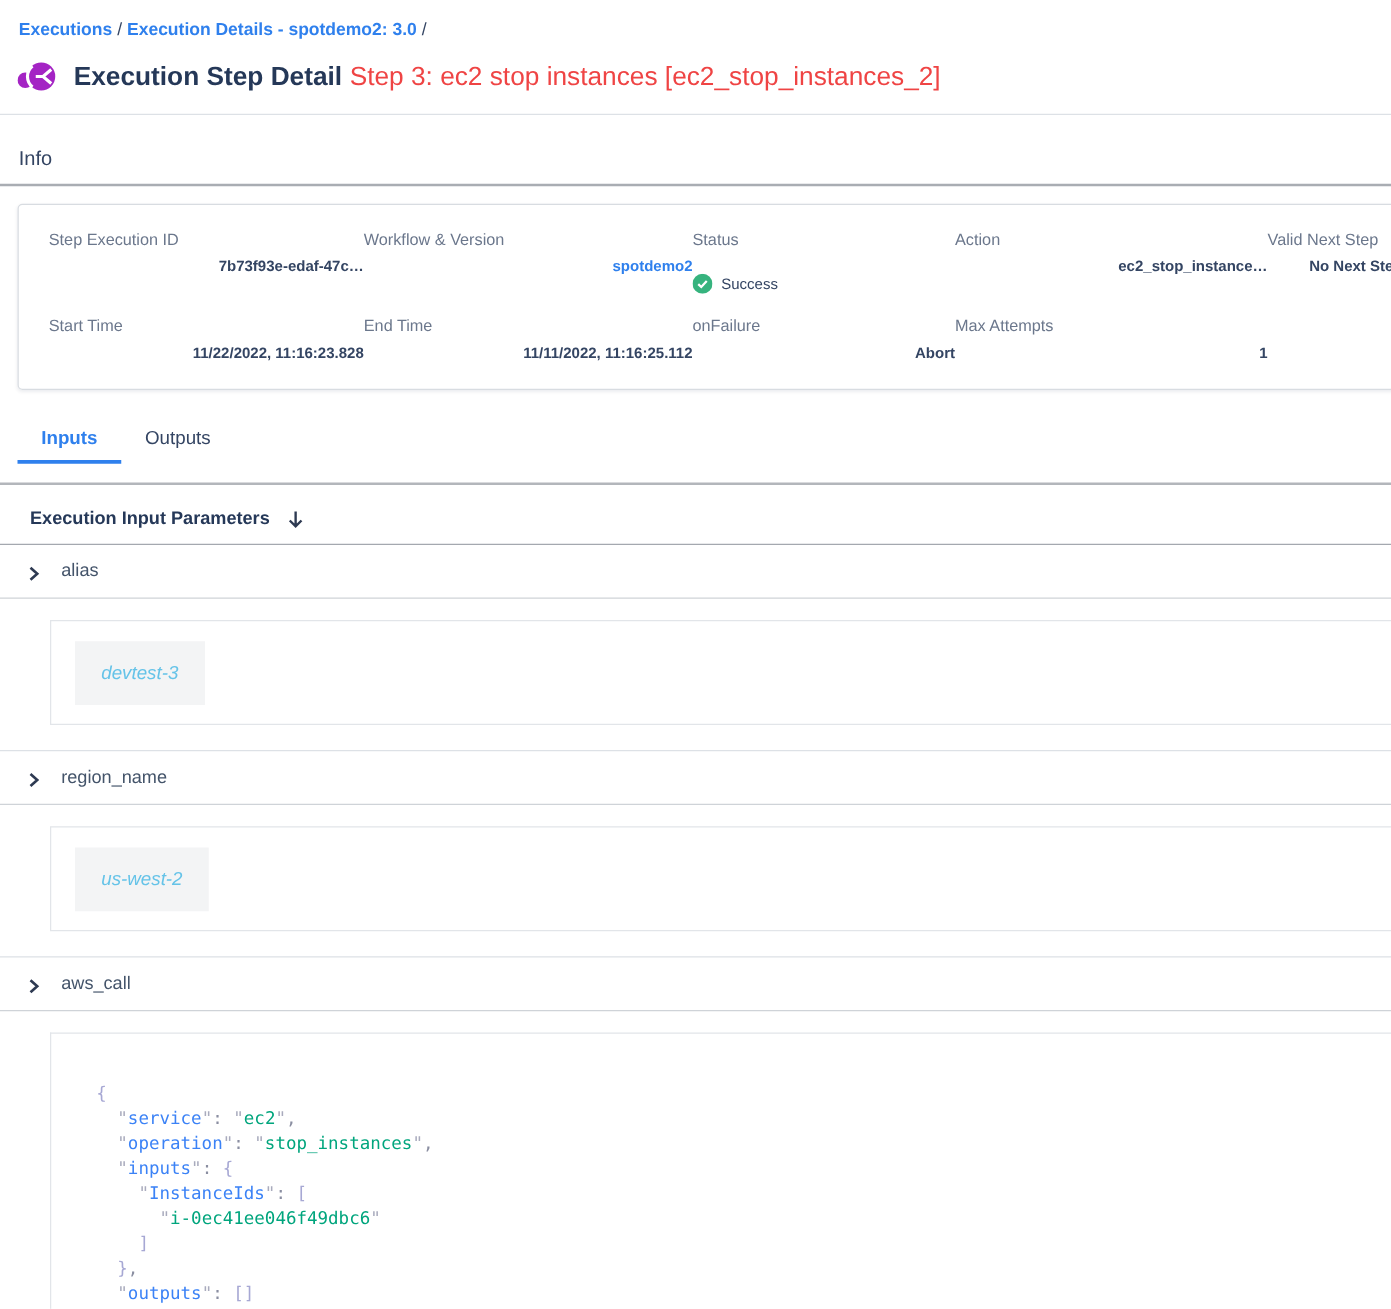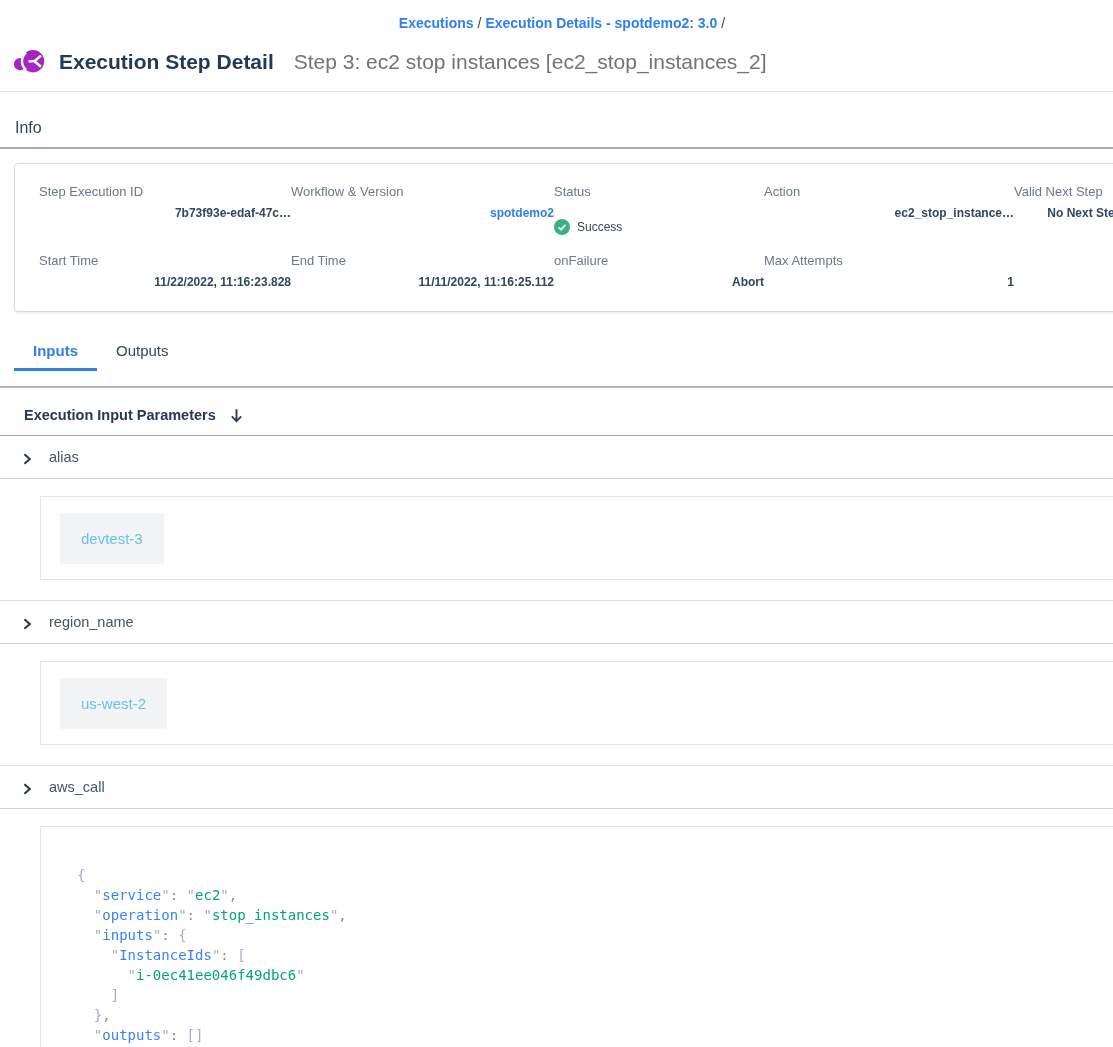--- a/index.html
+++ b/index.html
@@ -6,29 +6,29 @@
   html, body { margin:0; padding:0; }
   body {
     width:1113px; height:1047px; overflow:hidden;
     background:#ffffff;
     font-family:"Liberation Sans", sans-serif;
     color:#344563;
   }
   .link { color:#2f80ed; text-decoration:none; cursor:pointer; }
 
   
-  .breadcrumb { margin:15px 0 0 15px; font-size:14px; font-weight:600; color:#344563;text-align:center; }
+  .breadcrumb { margin:15px 0 0 15px; font-size:14px; font-weight:600; color:#344563; }
   .breadcrumb .sep { color:#344563; font-weight:400; padding:0 4px; }
 
   
   .title-row { margin:17px 0 0 14px; display:flex; align-items:center; }
   .logo { width:31px; height:28px; flex:0 0 auto; }
   .title-text { margin-left:14px; font-size:21px; }
   .title-main { font-weight:700; color:#253858; }
-  .title-sub { font-weight:400; color:#737373; margin-left:20px; }
+  .title-sub { font-weight:400; color:#ef4444; margin-left:6px; }
 
   .hr-light  { height:1px; background:#dde1e6; }
   .hr-med    { height:2px; background:#a9adb3; }
   .hr-thick  { height:2px; background:#b3b6bb; }
   .hr-med2   { height:1px; background:#a4a8af; }
   .hr-sec    { height:1px; background:#cfd3d8; }
 
   .mt15 { margin-top:15px; }
   .mt10 { margin-top:10px; }
   .mt12 { margin-top:12px; }
@@ -58,21 +58,21 @@
 
   
   .params-header { margin:19px 0 0 24px; display:flex; align-items:center; gap:13px;
                    font-size:14.5px; font-weight:700; color:#253858;text-align:right; }
   .arrow-down-icon { width:15px; height:15px; }
 
   
   .sec-head { display:flex; align-items:flex-end; gap:16px; padding:13px 0 13px 21px; }
   .chev-icon { width:12px; height:12px; flex:0 0 auto; }
   .sec-name { font-size:14.5px; color:#44546a; }
-  .sec-body { padding:17px 0 20px 40px; }
+  .sec-body { padding:17px 0 20px 40px;font-style:italic; }
   .val-box { border:1px solid #e2e5e9; margin-right:-10px; padding:16px 0 15px 19px; background:#fff; }
   .chip { display:inline-block; background:#f3f4f5; padding:17px 21px; font-size:15px; color:#65c3e8; }
 
   
   .code-body { padding:17px 0 0 40px; }
   .code-box { border:1px solid #e2e5e9; border-bottom:none; margin-right:-10px; padding:38px 0 24px 36px; min-height:246px; background:#fff; }
   pre.code { margin:0; font-family:"DejaVu Sans Mono", monospace; font-size:14px; line-height:20px; color:#8a8ea1; }
   .ck { color:#3b82f6; }
   .cs { color:#00a57d;margin-top:19px; }
   .cq { color:#a9abbd; }

